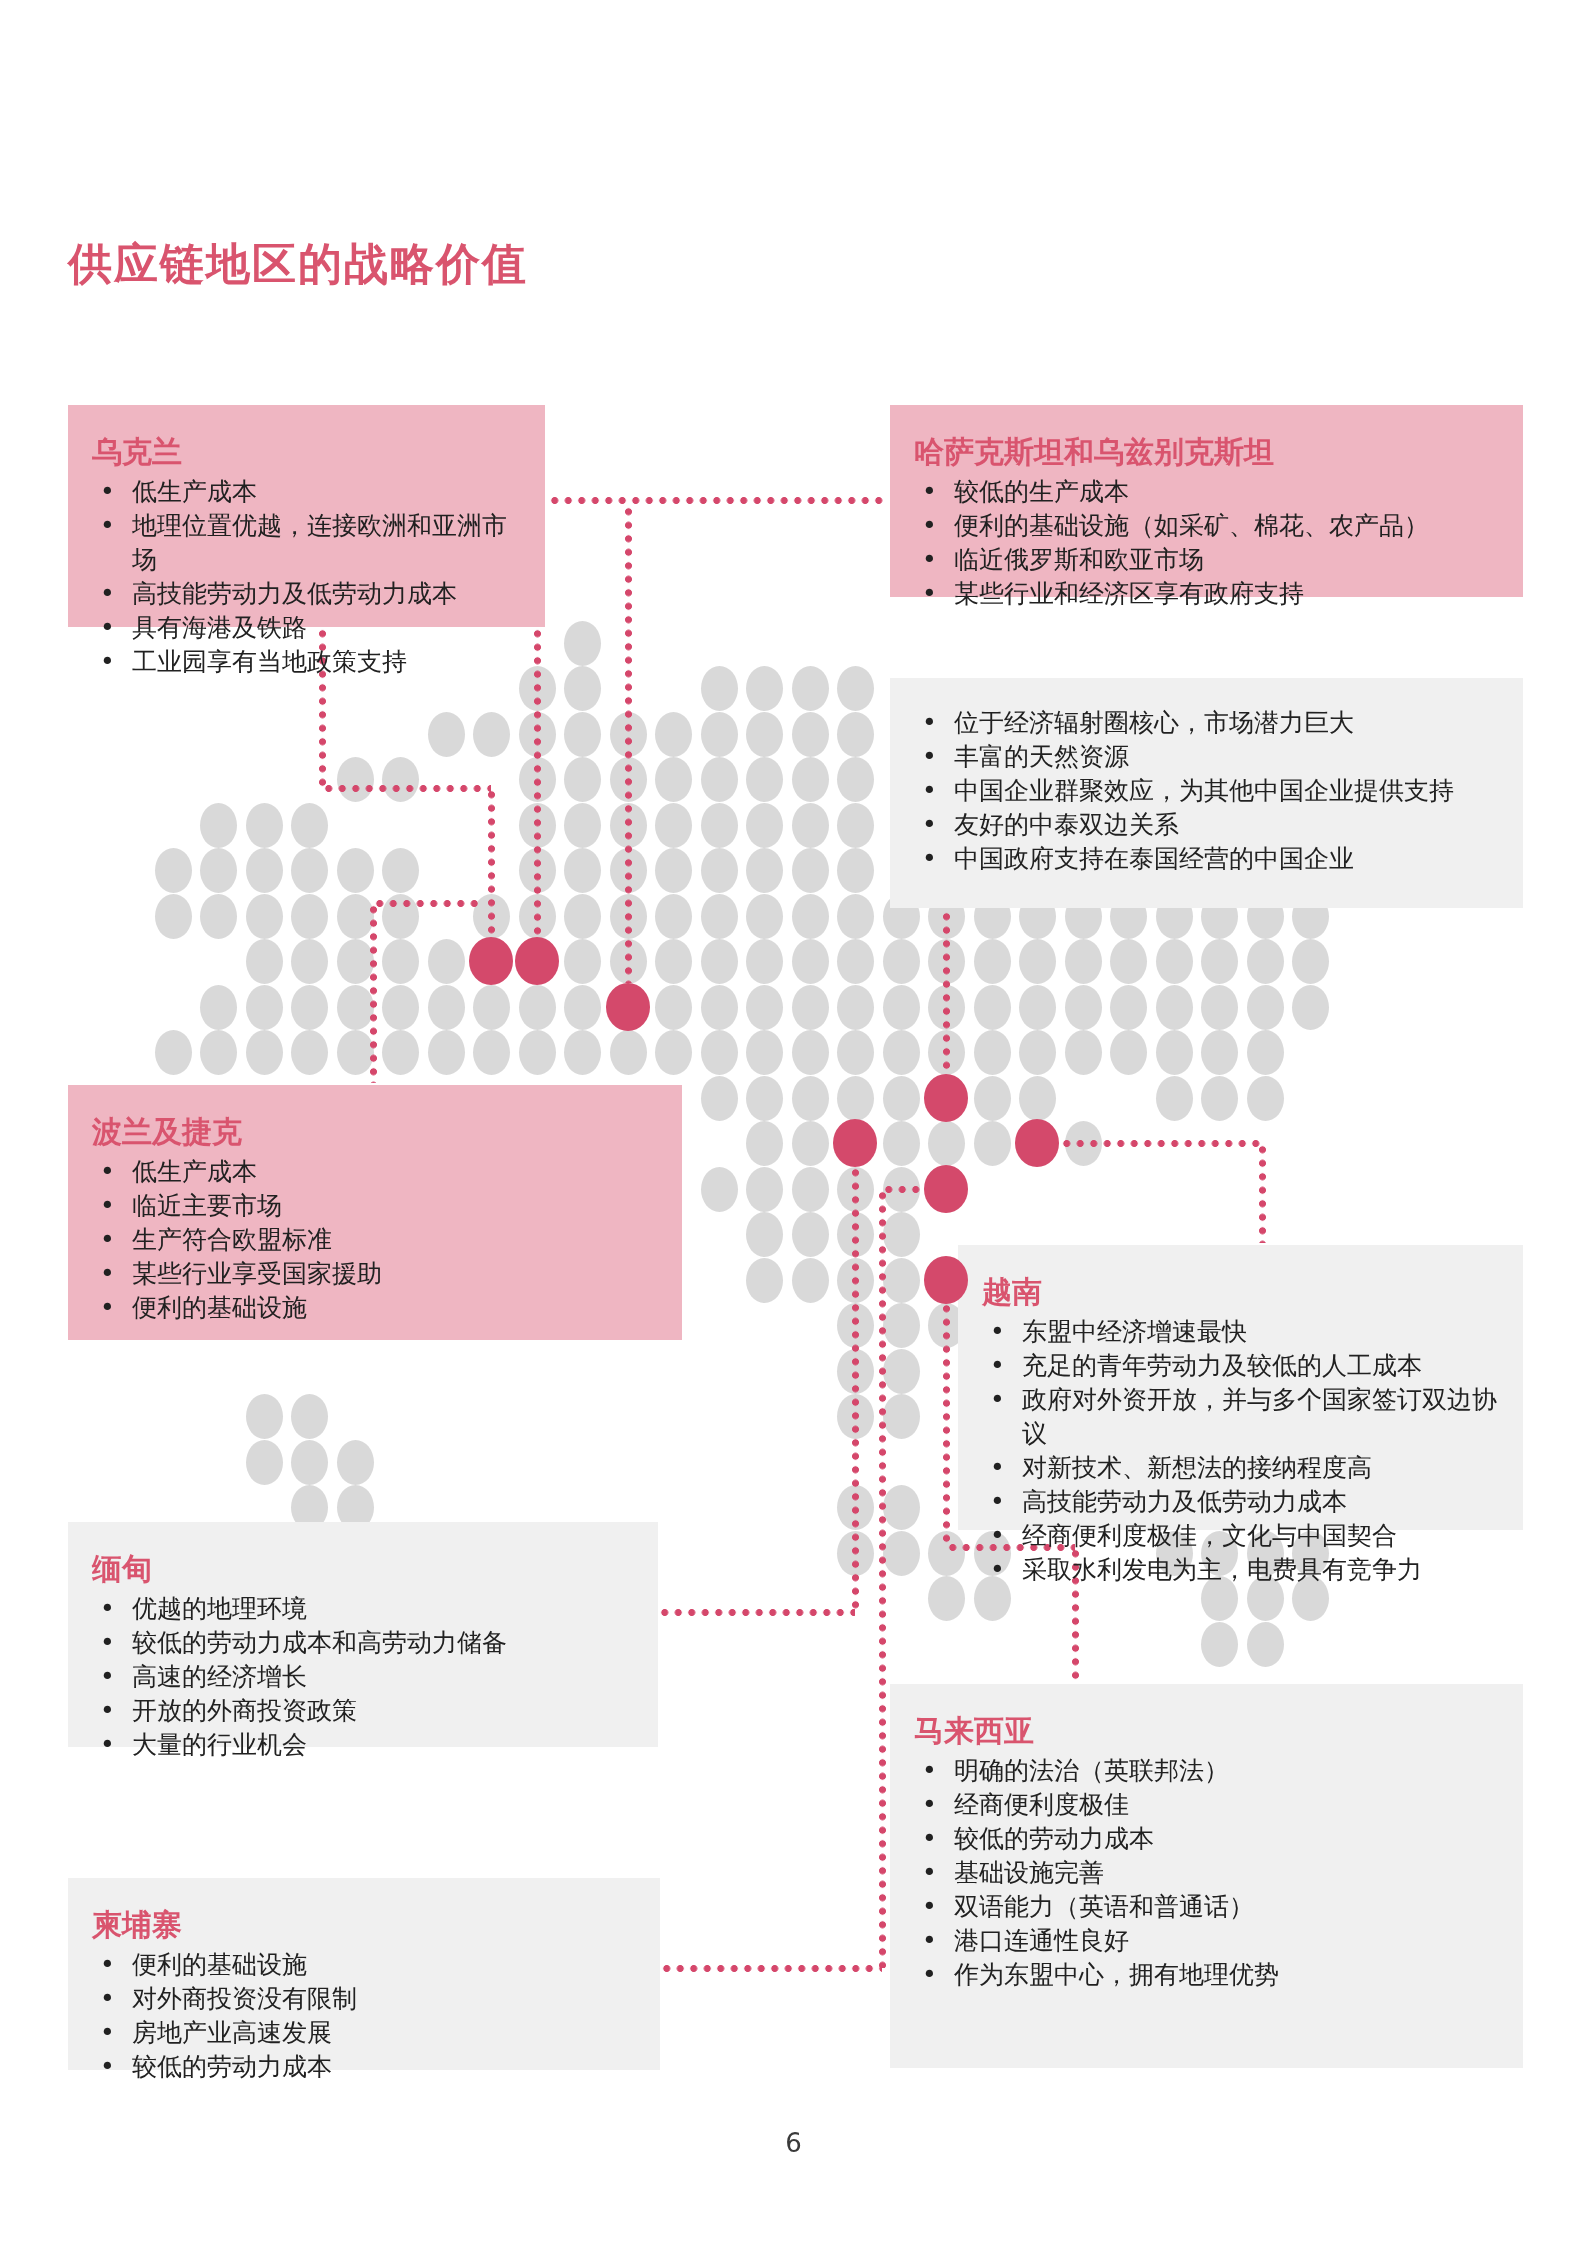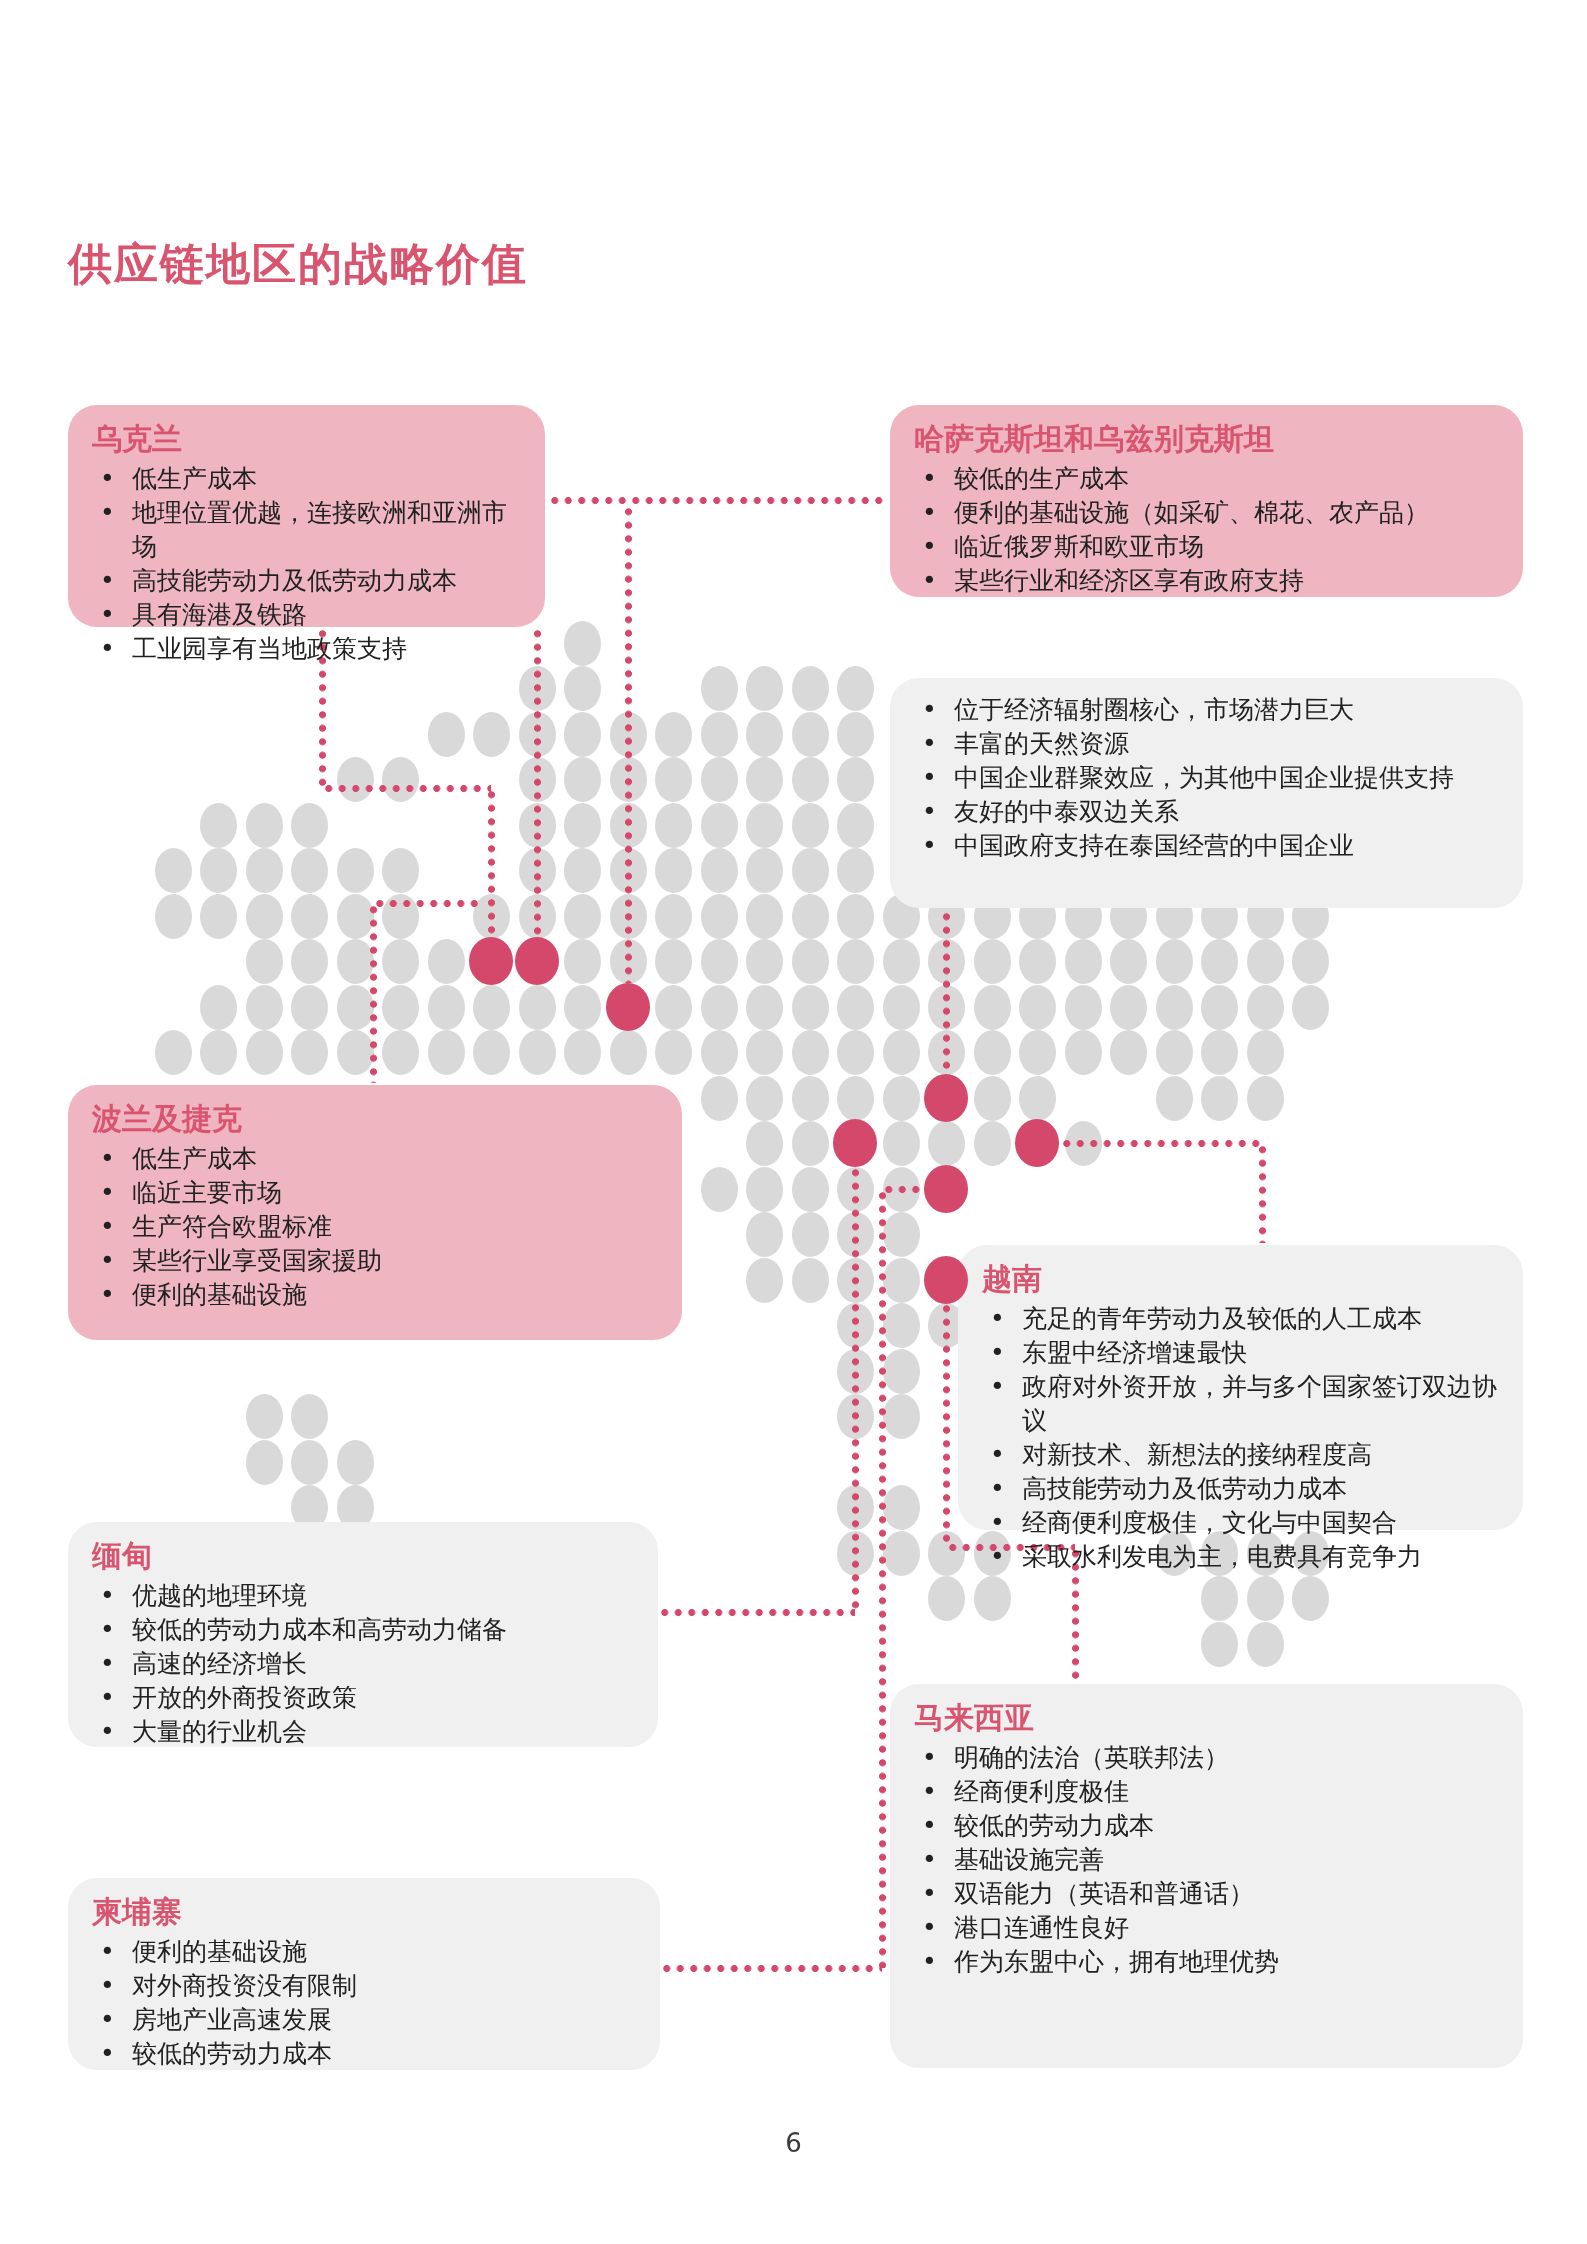--- a/index.html
+++ b/index.html
@@ -11,23 +11,22 @@
     overflow:hidden;
   }
   #page-title{
     position:absolute;left:68px;top:206px;
     font-size:44px;font-weight:bold;color:#d9546e;
     letter-spacing:2px;
   }
   .country-box{
     position:absolute;
     box-sizing:border-box;
-    padding:15px 24px;
+    padding:28px 24px;
     z-index:3;
-    border-radius:29px;
   }
   .country-box.pink{background:#efb6c2;}
   .country-box.gray{background:#f0f0f0;}
   .country-box h2{
     margin:0 0 4px 0;
     font-size:30px;line-height:38px;
     color:#d9546e;font-weight:bold;
   }
   .country-box ul{
     margin:0;padding:0;list-style:none;
@@ -358,22 +357,22 @@
         <li>临近主要市场</li>
         <li>生产符合欧盟标准</li>
         <li>某些行业享受国家援助</li>
         <li>便利的基础设施</li>
       </ul>
   </section>
 
   <section id="box-vietnam" class="country-box gray">
     <h2>越南</h2>
     <ul>
+        <li>东盟中经济增速最快</li>
         <li>充足的青年劳动力及较低的人工成本</li>
-        <li>东盟中经济增速最快</li>
         <li>政府对外资开放，并与多个国家签订双边协议</li>
         <li>对新技术、新想法的接纳程度高</li>
         <li>高技能劳动力及低劳动力成本</li>
         <li>经商便利度极佳，文化与中国契合</li>
         <li>采取水利发电为主，电费具有竞争力</li>
       </ul>
   </section>
 
   <section id="box-myanmar" class="country-box gray">
     <h2>缅甸</h2>

